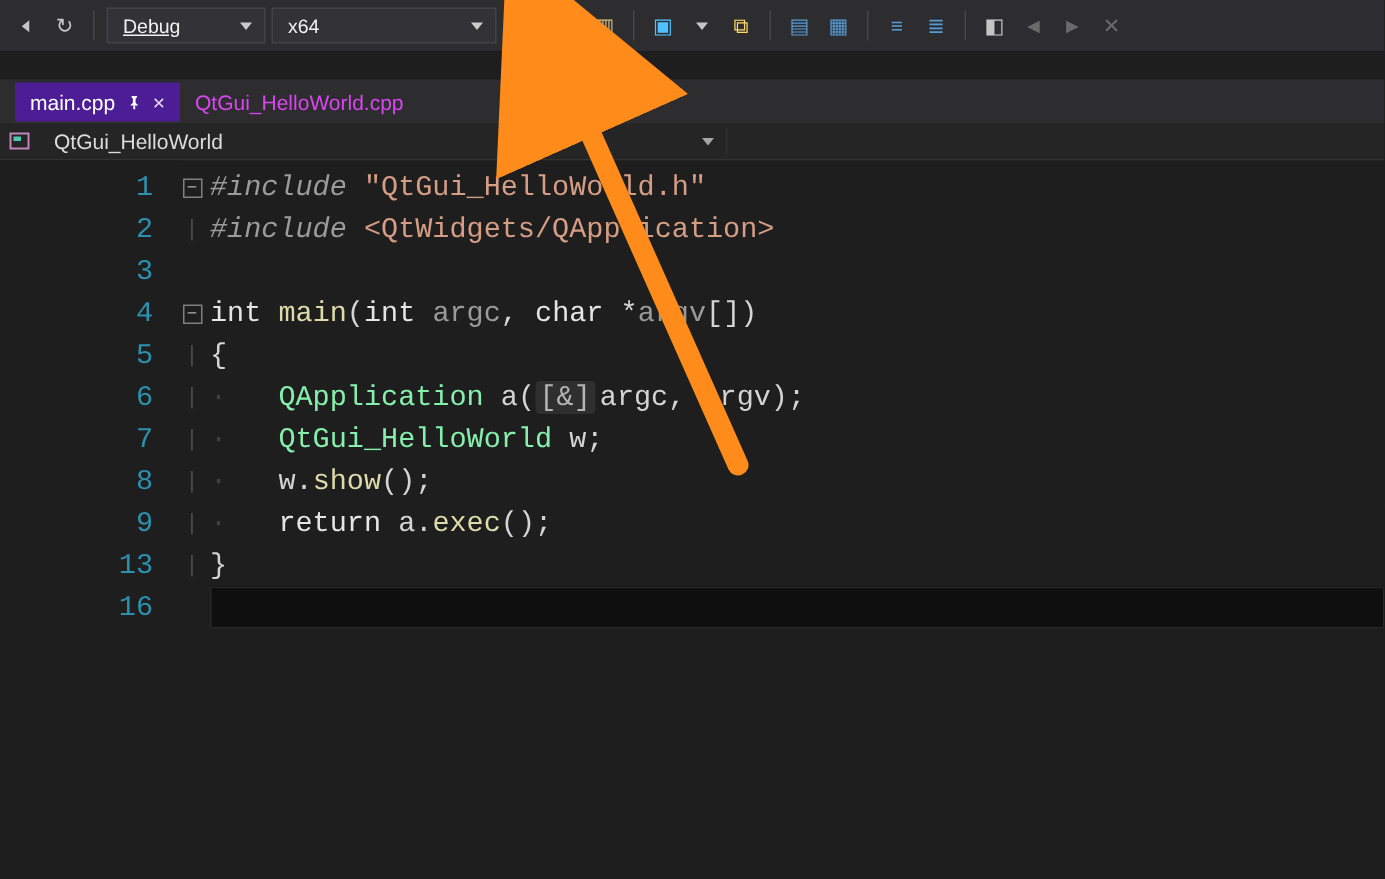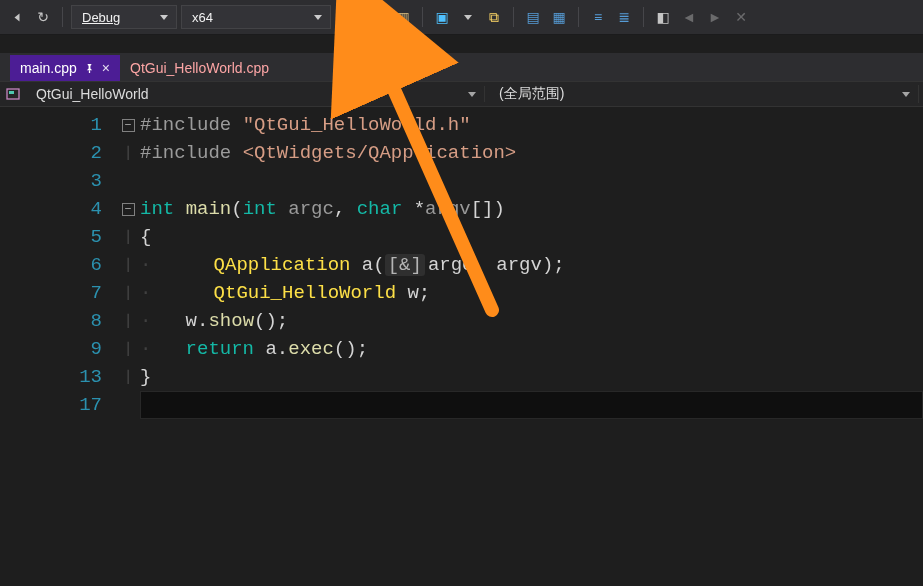--- a/index.html
+++ b/index.html
@@ -15,21 +15,21 @@
   .sep-v{width:1px;height:20px;background:#46464A;margin:0 4px;}
   .debug-play{display:flex;align-items:center;gap:6px;height:24px;padding:0 6px;}
   .debug-play .tri{width:0;height:0;border-left:10px solid #4EC94E;
     border-top:6px solid transparent;border-bottom:6px solid transparent;}
   .debug-play span{color:#E8E8E8;font-size:14px;}
   .debug-play .chev{margin-left:4px;opacity:.85;}
 
   
   .tabbar{height:28px;background:#2D2D30;display:flex;align-items:flex-end;margin-top:18px;padding-left:10px;}
   .tab{height:26px;display:flex;align-items:center;padding:0 10px;font-size:14px;
-    color:#fca5a5;gap:8px;}
+    color:#d946ef;gap:8px;}
   .tab.active{background:#4c1d95;color:#FFFFFF;}
   .pin{width:9px;height:9px;display:inline-block;}
   .pin svg{display:block;}
   .close{font-family:Arial;opacity:.85;}
 
   
   .ctxbar{height:24px;background:#252526;border-top:1px solid #333;border-bottom:1px solid #333;
     display:flex;align-items:center;padding:0 4px;gap:6px;}
   .ctx-icon{width:18px;height:18px;display:flex;align-items:center;justify-content:center;}
   .ctx-cell{flex:1;display:flex;align-items:center;padding:0 8px;color:#DCDCDC;font-size:14px;
@@ -42,24 +42,24 @@
     font-family:Consolas,"Courier New",monospace;font-size:19px;line-height:28px;color:#2B91AF;
     padding:4px 18px 0 0;box-sizing:border-box;user-select:none;}
   .fold-col{width:16px;padding-top:4px;font-family:Consolas,monospace;font-size:12px;
     line-height:28px;color:#A0A0A0;text-align:center;}
   .fold-col .box{display:inline-block;width:11px;height:11px;border:1px solid #808080;
     font-size:11px;line-height:9px;text-align:center;color:#A0A0A0;vertical-align:1px;}
   .code{flex:1;font-family:Consolas,"Courier New",monospace;font-size:19px;line-height:28px;
     white-space:pre;padding:4px 0 0 4px;}
   .current-line{background:#0F0F0F;box-shadow:inset 0 0 0 1px #282828;}
   
-  .pp{color:#9B9B9B;}       
+  .pp{color:#9B9B9B;font-style:italic;}       
   .str{color:#D69D85;}
-  .kw{color:#14b8a6;}
-  .typ{color:#fde047;margin-left:28px;}
+  .kw{color:#e5e5e5;}
+  .typ{color:#86efac;}
   .id{color:#D4D4D4;}
   .fn{color:#DCDCAA;margin-top:44px;}
   .pun{color:#D4D4D4;}
   .param{color:#9A9A9A;}
   .hint{background:#2F2F2F;border-radius:3px;color:#B4B4B4;padding:0 3px;margin-right:3px;}
   .indent{color:#404040;}
 
   .cw{white-space:pre;}
 
   
@@ -133,39 +133,35 @@
   <div class="ctx-icon">
     <svg width="16" height="16" viewBox="0 0 16 16">
         <rect x="2" y="3" width="12" height="10" fill="none" stroke="#C586C0" stroke-width="1.3"></rect>
         <rect x="4" y="5" width="5" height="3" fill="#4EC9B0"></rect>
       </svg>
   </div>
   <div class="ctx-cell" style="flex:0 0 440px;">
     <span>QtGui_HelloWorld</span>
     <span class="chev"><span class="chev-down"></span></span>
   </div>
-  <div class="ctx-cell">
-    <span>(全局范围)</span>
-    <span class="chev"><span class="chev-down"></span></span>
-  </div>
 </div>
 
 <div class="editor">
   <div class="gutter" id="gutter">
       <div>1</div>
       <div>2</div>
       <div>3</div>
       <div>4</div>
       <div>5</div>
       <div>6</div>
       <div>7</div>
       <div>8</div>
       <div>9</div>
       <div>13</div>
-      <div>17</div>
+      <div>16</div>
     </div>
   <div class="fold-col" id="foldcol">
       <div><span class="box">−</span></div>
       <div><span style="color:#555;display:inline-block;width:11px;text-align:center;">│</span></div>
       <div>&nbsp;</div>
       <div><span class="box">−</span></div>
       <div><span style="color:#555;display:inline-block;width:11px;text-align:center;">│</span></div>
       <div><span style="color:#555;display:inline-block;width:11px;text-align:center;">│</span></div>
       <div><span style="color:#555;display:inline-block;width:11px;text-align:center;">│</span></div>
       <div><span style="color:#555;display:inline-block;width:11px;text-align:center;">│</span></div>

